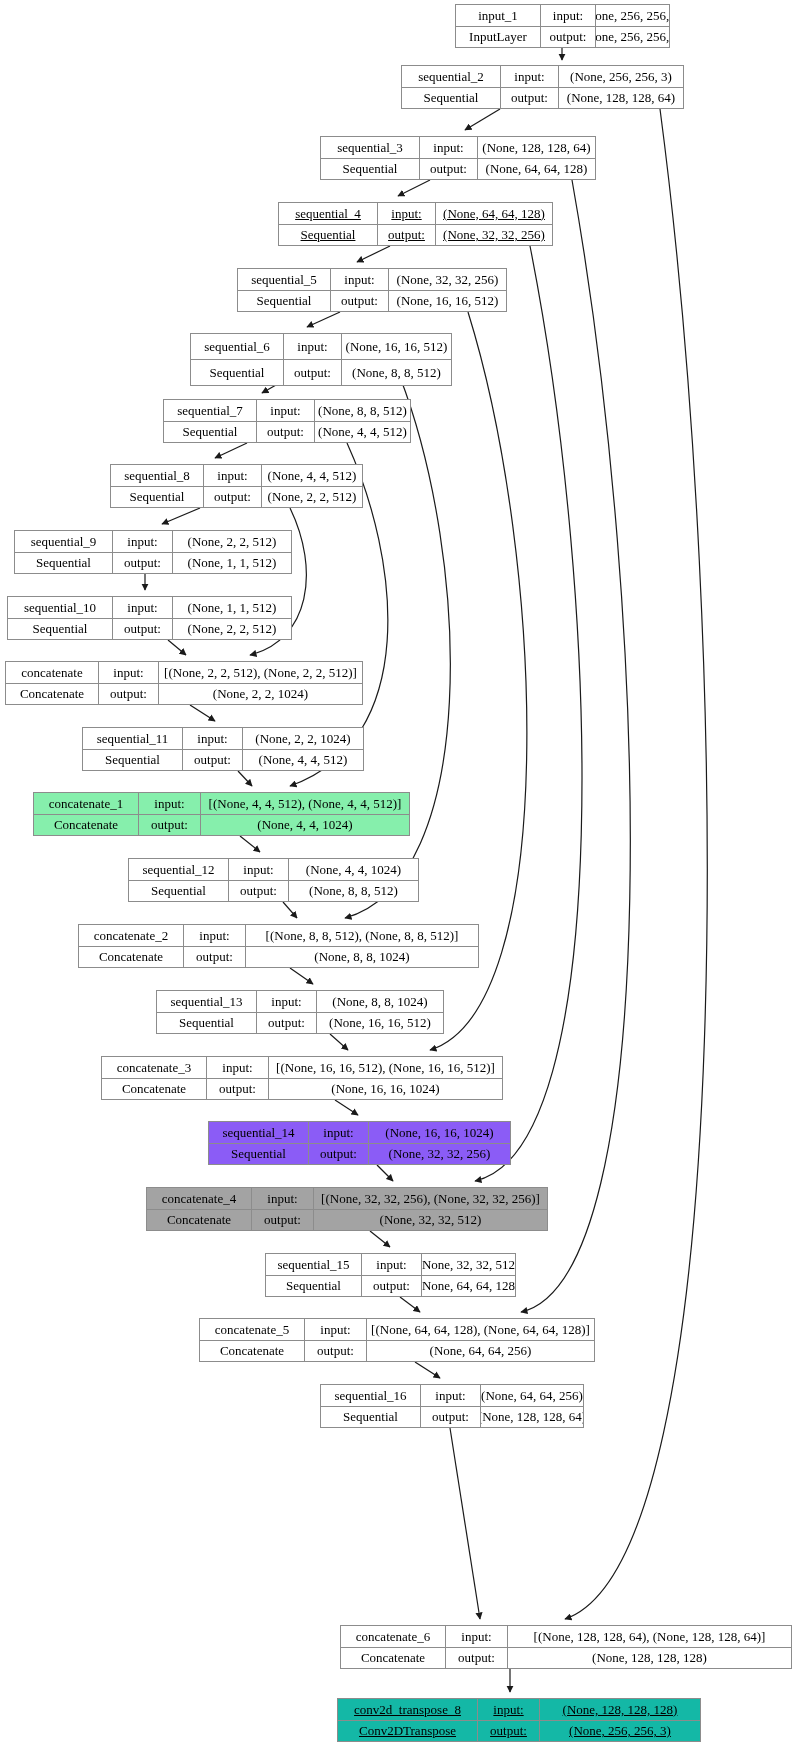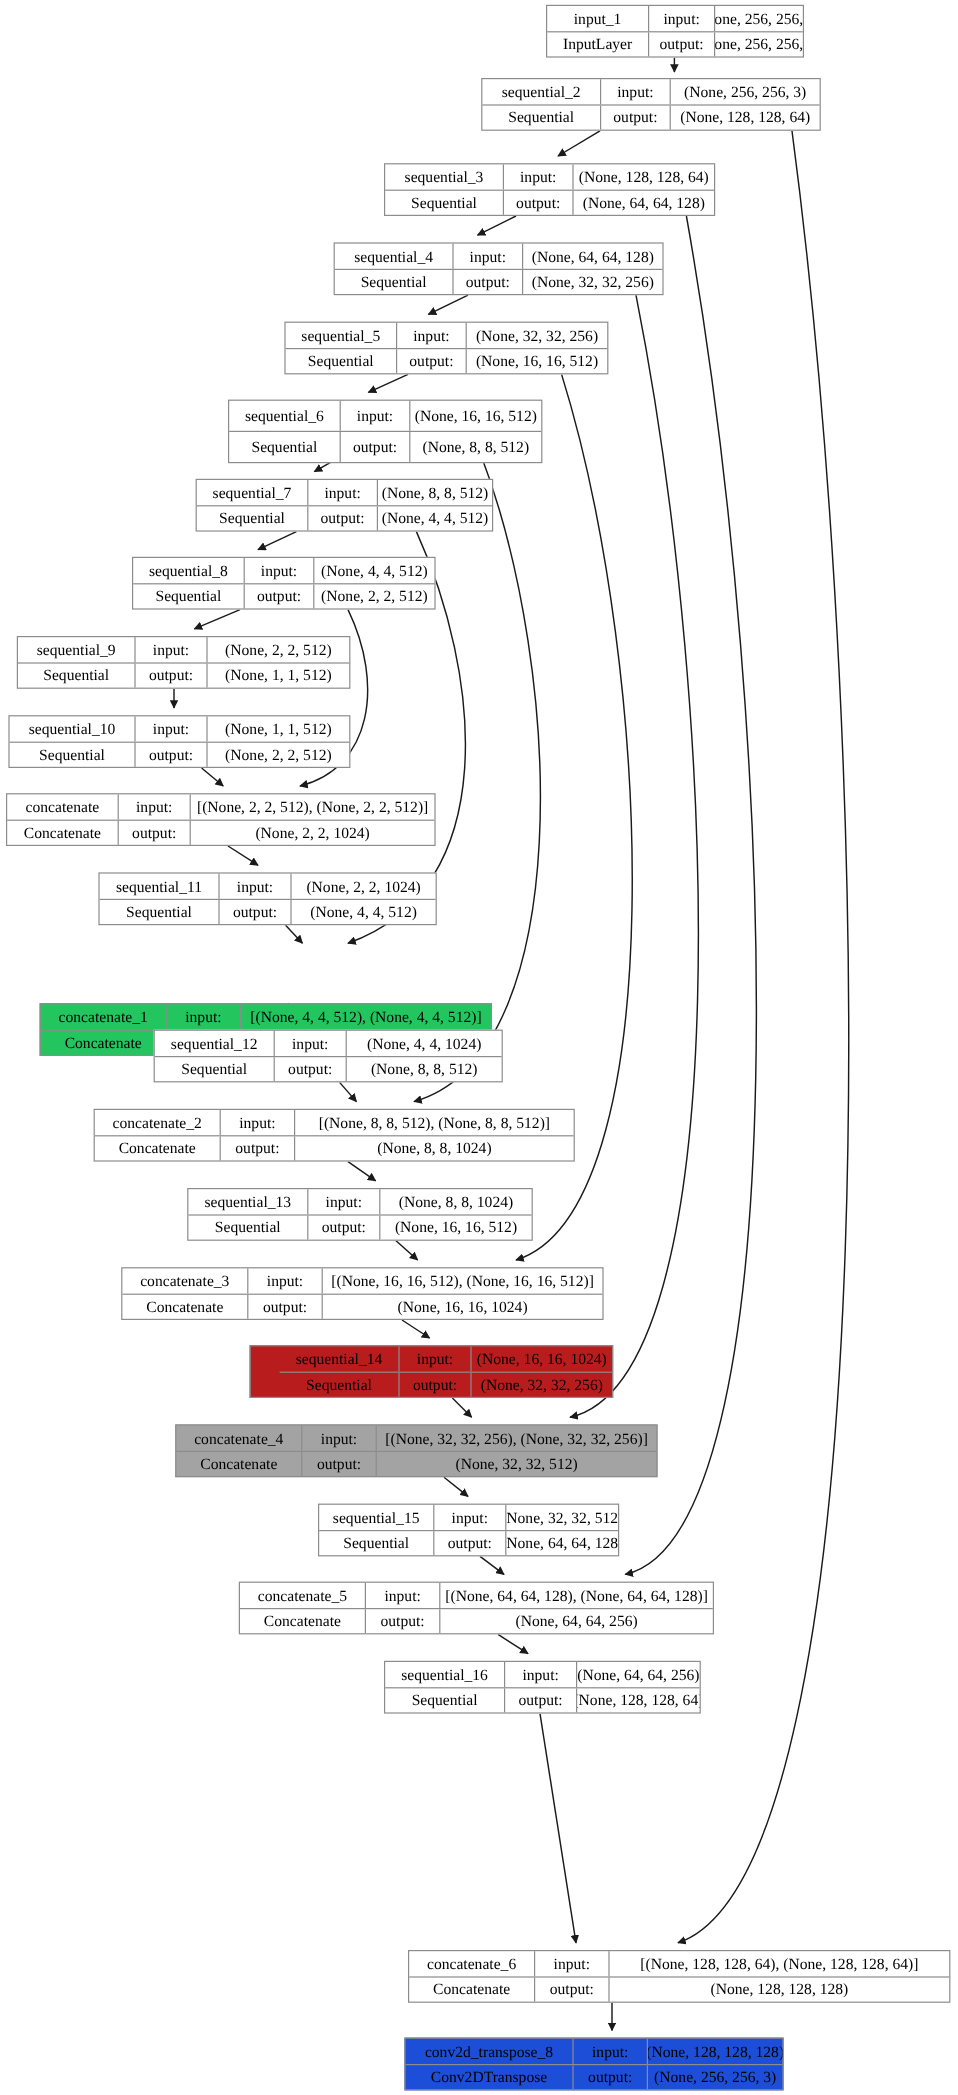--- a/index.html
+++ b/index.html
@@ -90,21 +90,21 @@
           <div class="cell c-name" style="width: 99px; flex: 0 0 99px;">sequential_3</div>
           <div class="cell c-kind" style="width: 58px; flex: 0 0 58px;">input:</div>
           <div class="cell c-val">(None, 128, 128, 64)</div>
         </div>
         <div class="row">
           <div class="cell c-name" style="width: 99px; flex: 0 0 99px;">Sequential</div>
           <div class="cell c-kind" style="width: 58px; flex: 0 0 58px;">output:</div>
           <div class="cell c-val">(None, 64, 64, 128)</div>
         </div>
       </div>
-      <div class="node" style="left: 278px; top: 202px; width: 275px; height: 44px; border-color: rgb(140, 140, 140); background: rgb(255, 255, 255);">
+      <div class="node" style="left: 278px; top: 202px; width: 275px; height: 44px; border-color: rgb(140, 140, 140); background: rgb(255, 255, 255); text-decoration: underline;">
         <div class="row top">
           <div class="cell c-name" style="width: 99px; flex: 0 0 99px;">sequential_4</div>
           <div class="cell c-kind" style="width: 58px; flex: 0 0 58px;">input:</div>
           <div class="cell c-val">(None, 64, 64, 128)</div>
         </div>
         <div class="row">
           <div class="cell c-name" style="width: 99px; flex: 0 0 99px;">Sequential</div>
           <div class="cell c-kind" style="width: 58px; flex: 0 0 58px;">output:</div>
           <div class="cell c-val">(None, 32, 32, 256)</div>
         </div>
@@ -198,21 +198,21 @@
           <div class="cell c-name" style="width: 100px; flex: 0 0 100px;">sequential_11</div>
           <div class="cell c-kind" style="width: 60px; flex: 0 0 60px;">input:</div>
           <div class="cell c-val">(None, 2, 2, 1024)</div>
         </div>
         <div class="row">
           <div class="cell c-name" style="width: 100px; flex: 0 0 100px;">Sequential</div>
           <div class="cell c-kind" style="width: 60px; flex: 0 0 60px;">output:</div>
           <div class="cell c-val">(None, 4, 4, 512)</div>
         </div>
       </div>
-      <div class="node" style="left: 33px; top: 792px; width: 377px; height: 44px; border-color: rgb(140, 140, 140); background: #22c55e; margin-top: 44px;">
+      <div class="node" style="left: 33px; top: 792px; width: 377px; height: 44px; border-color: rgb(140, 140, 140); background: #86efac;">
         <div class="row top">
           <div class="cell c-name" style="width: 105px; flex: 0 0 105px;">concatenate_1</div>
           <div class="cell c-kind" style="width: 62px; flex: 0 0 62px;">input:</div>
           <div class="cell c-val">[(None, 4, 4, 512), (None, 4, 4, 512)]</div>
         </div>
         <div class="row">
           <div class="cell c-name" style="width: 105px; flex: 0 0 105px;">Concatenate</div>
           <div class="cell c-kind" style="width: 62px; flex: 0 0 62px;">output:</div>
           <div class="cell c-val merged">(None, 4, 4, 1024)</div>
         </div>
@@ -258,21 +258,21 @@
           <div class="cell c-name" style="width: 105px; flex: 0 0 105px;">concatenate_3</div>
           <div class="cell c-kind" style="width: 62px; flex: 0 0 62px;">input:</div>
           <div class="cell c-val">[(None, 16, 16, 512), (None, 16, 16, 512)]</div>
         </div>
         <div class="row">
           <div class="cell c-name" style="width: 105px; flex: 0 0 105px;">Concatenate</div>
           <div class="cell c-kind" style="width: 62px; flex: 0 0 62px;">output:</div>
           <div class="cell c-val merged">(None, 16, 16, 1024)</div>
         </div>
       </div>
-      <div class="node" style="left: 208px; top: 1121px; width: 303px; height: 44px; border-color: rgb(140, 140, 140); background: #b91c1c; padding-left: 24px;">
+      <div class="node" style="left: 208px; top: 1121px; width: 303px; height: 44px; border-color: rgb(140, 140, 140); background: #8b5cf6;">
         <div class="row top">
           <div class="cell c-name" style="width: 100px; flex: 0 0 100px;">sequential_14</div>
           <div class="cell c-kind" style="width: 60px; flex: 0 0 60px;">input:</div>
           <div class="cell c-val">(None, 16, 16, 1024)</div>
         </div>
         <div class="row">
           <div class="cell c-name" style="width: 100px; flex: 0 0 100px;">Sequential</div>
           <div class="cell c-kind" style="width: 60px; flex: 0 0 60px;">output:</div>
           <div class="cell c-val">(None, 32, 32, 256)</div>
         </div>
@@ -330,21 +330,21 @@
           <div class="cell c-name" style="width: 105px; flex: 0 0 105px;">concatenate_6</div>
           <div class="cell c-kind" style="width: 62px; flex: 0 0 62px;">input:</div>
           <div class="cell c-val">[(None, 128, 128, 64), (None, 128, 128, 64)]</div>
         </div>
         <div class="row">
           <div class="cell c-name" style="width: 105px; flex: 0 0 105px;">Concatenate</div>
           <div class="cell c-kind" style="width: 62px; flex: 0 0 62px;">output:</div>
           <div class="cell c-val merged">(None, 128, 128, 128)</div>
         </div>
       </div>
-      <div class="node" style="left: 337px; top: 1698px; width: 316px; height: 44px; border-color: rgb(140, 140, 140); background: #1d4ed8;">
+      <div class="node" style="left: 337px; top: 1698px; width: 364px; height: 44px; border-color: rgb(140, 140, 140); background: #14b8a6; text-decoration: underline;">
         <div class="row top">
           <div class="cell c-name" style="width: 140px; flex: 0 0 140px;">conv2d_transpose_8</div>
           <div class="cell c-kind" style="width: 62px; flex: 0 0 62px;">input:</div>
           <div class="cell c-val">(None, 128, 128, 128)</div>
         </div>
         <div class="row">
           <div class="cell c-name" style="width: 140px; flex: 0 0 140px;">Conv2DTranspose</div>
           <div class="cell c-kind" style="width: 62px; flex: 0 0 62px;">output:</div>
           <div class="cell c-val">(None, 256, 256, 3)</div>
         </div>

